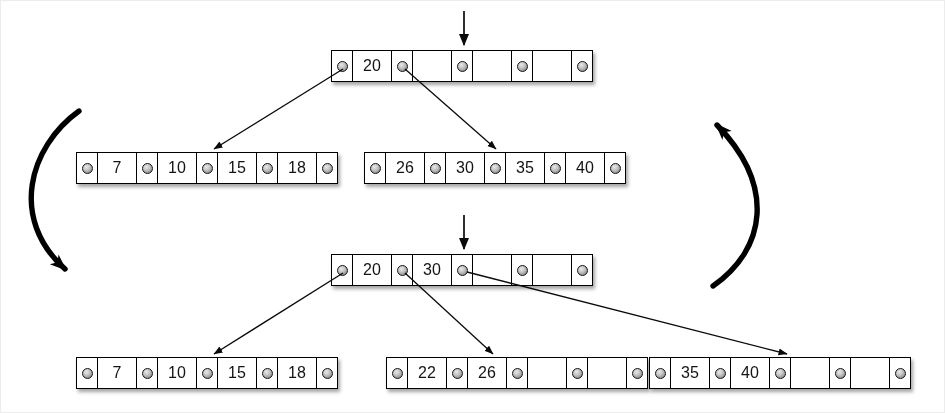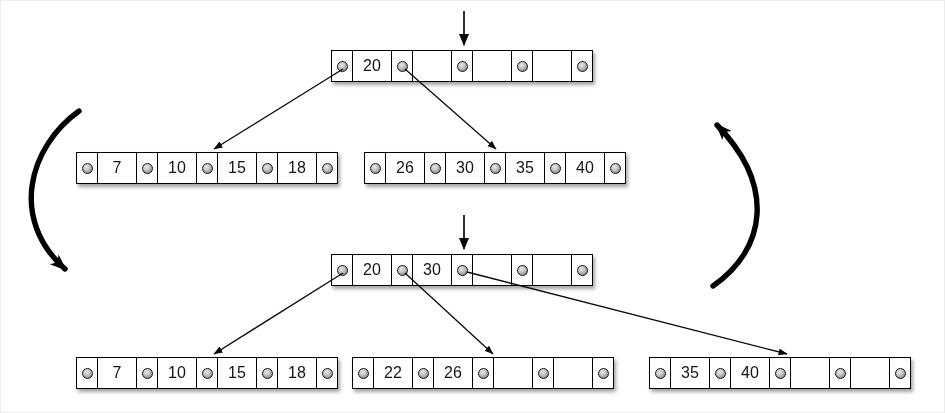--- a/index.html
+++ b/index.html
@@ -157,21 +157,21 @@
       <div class="kcell">15</div>
       <div class="pcell">
         <span class="dot"></span>
       </div>
       <div class="kcell">18</div>
       <div class="pcell">
         <span class="dot"></span>
       </div>
     </div>
 
-  <div class="node" style="left:351px;top:356px">
+  <div class="node" style="left:385px;top:356px">
       <div class="pcell">
         <span class="dot"></span>
       </div>
       <div class="kcell">22</div>
       <div class="pcell">
         <span class="dot"></span>
       </div>
       <div class="kcell">26</div>
       <div class="pcell">
         <span class="dot"></span>

